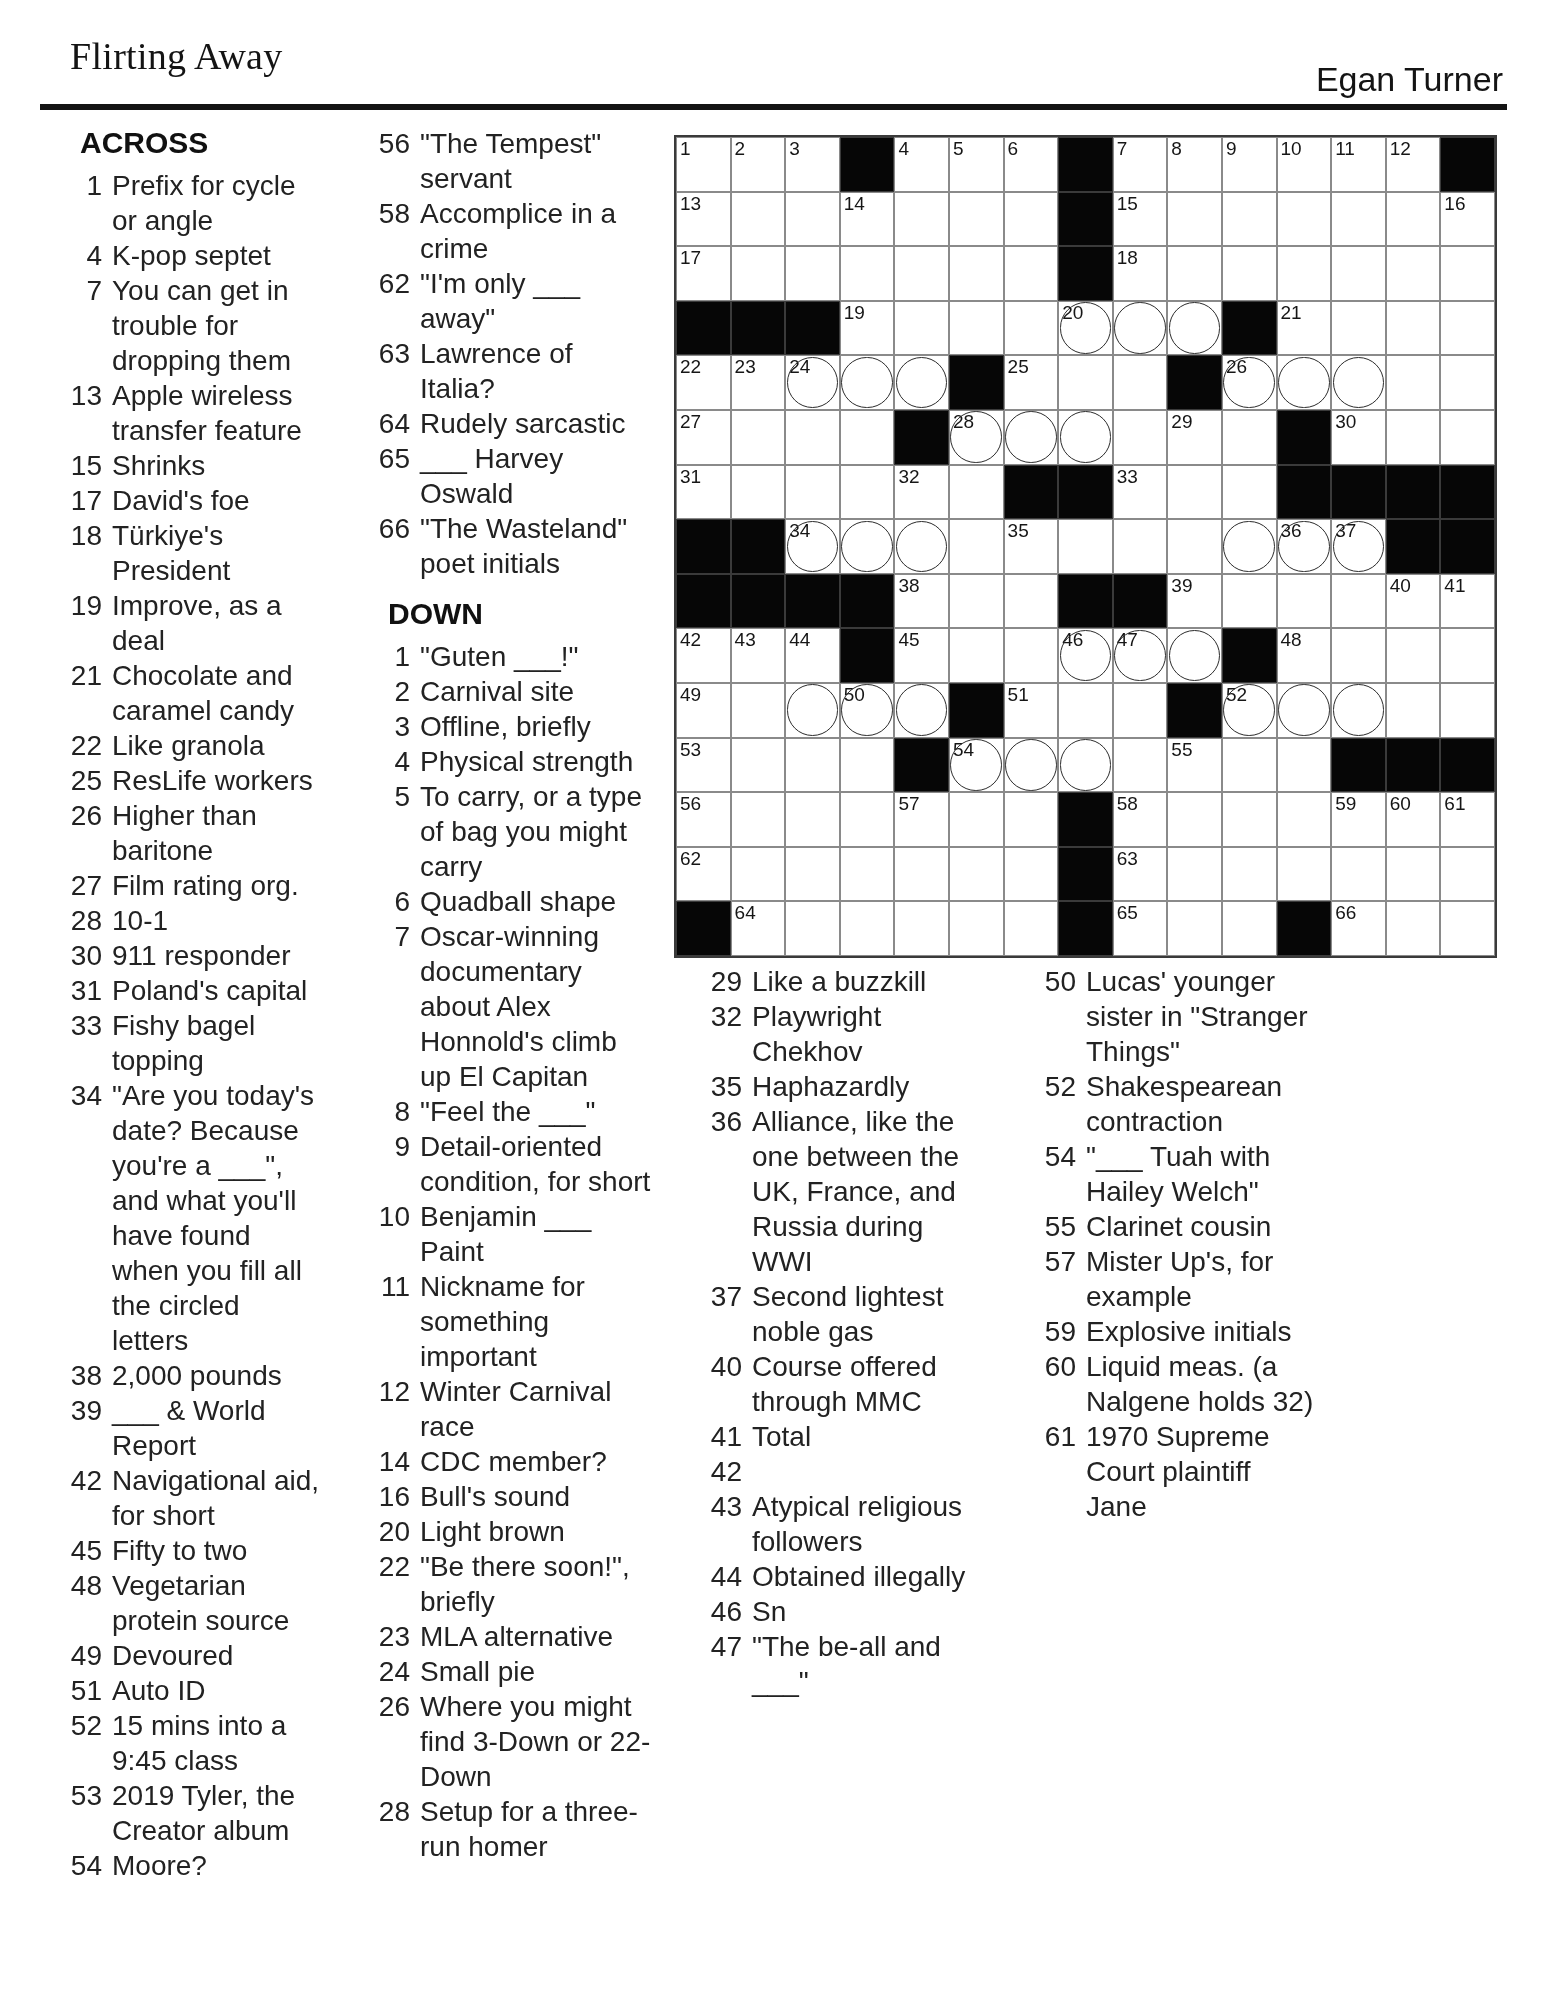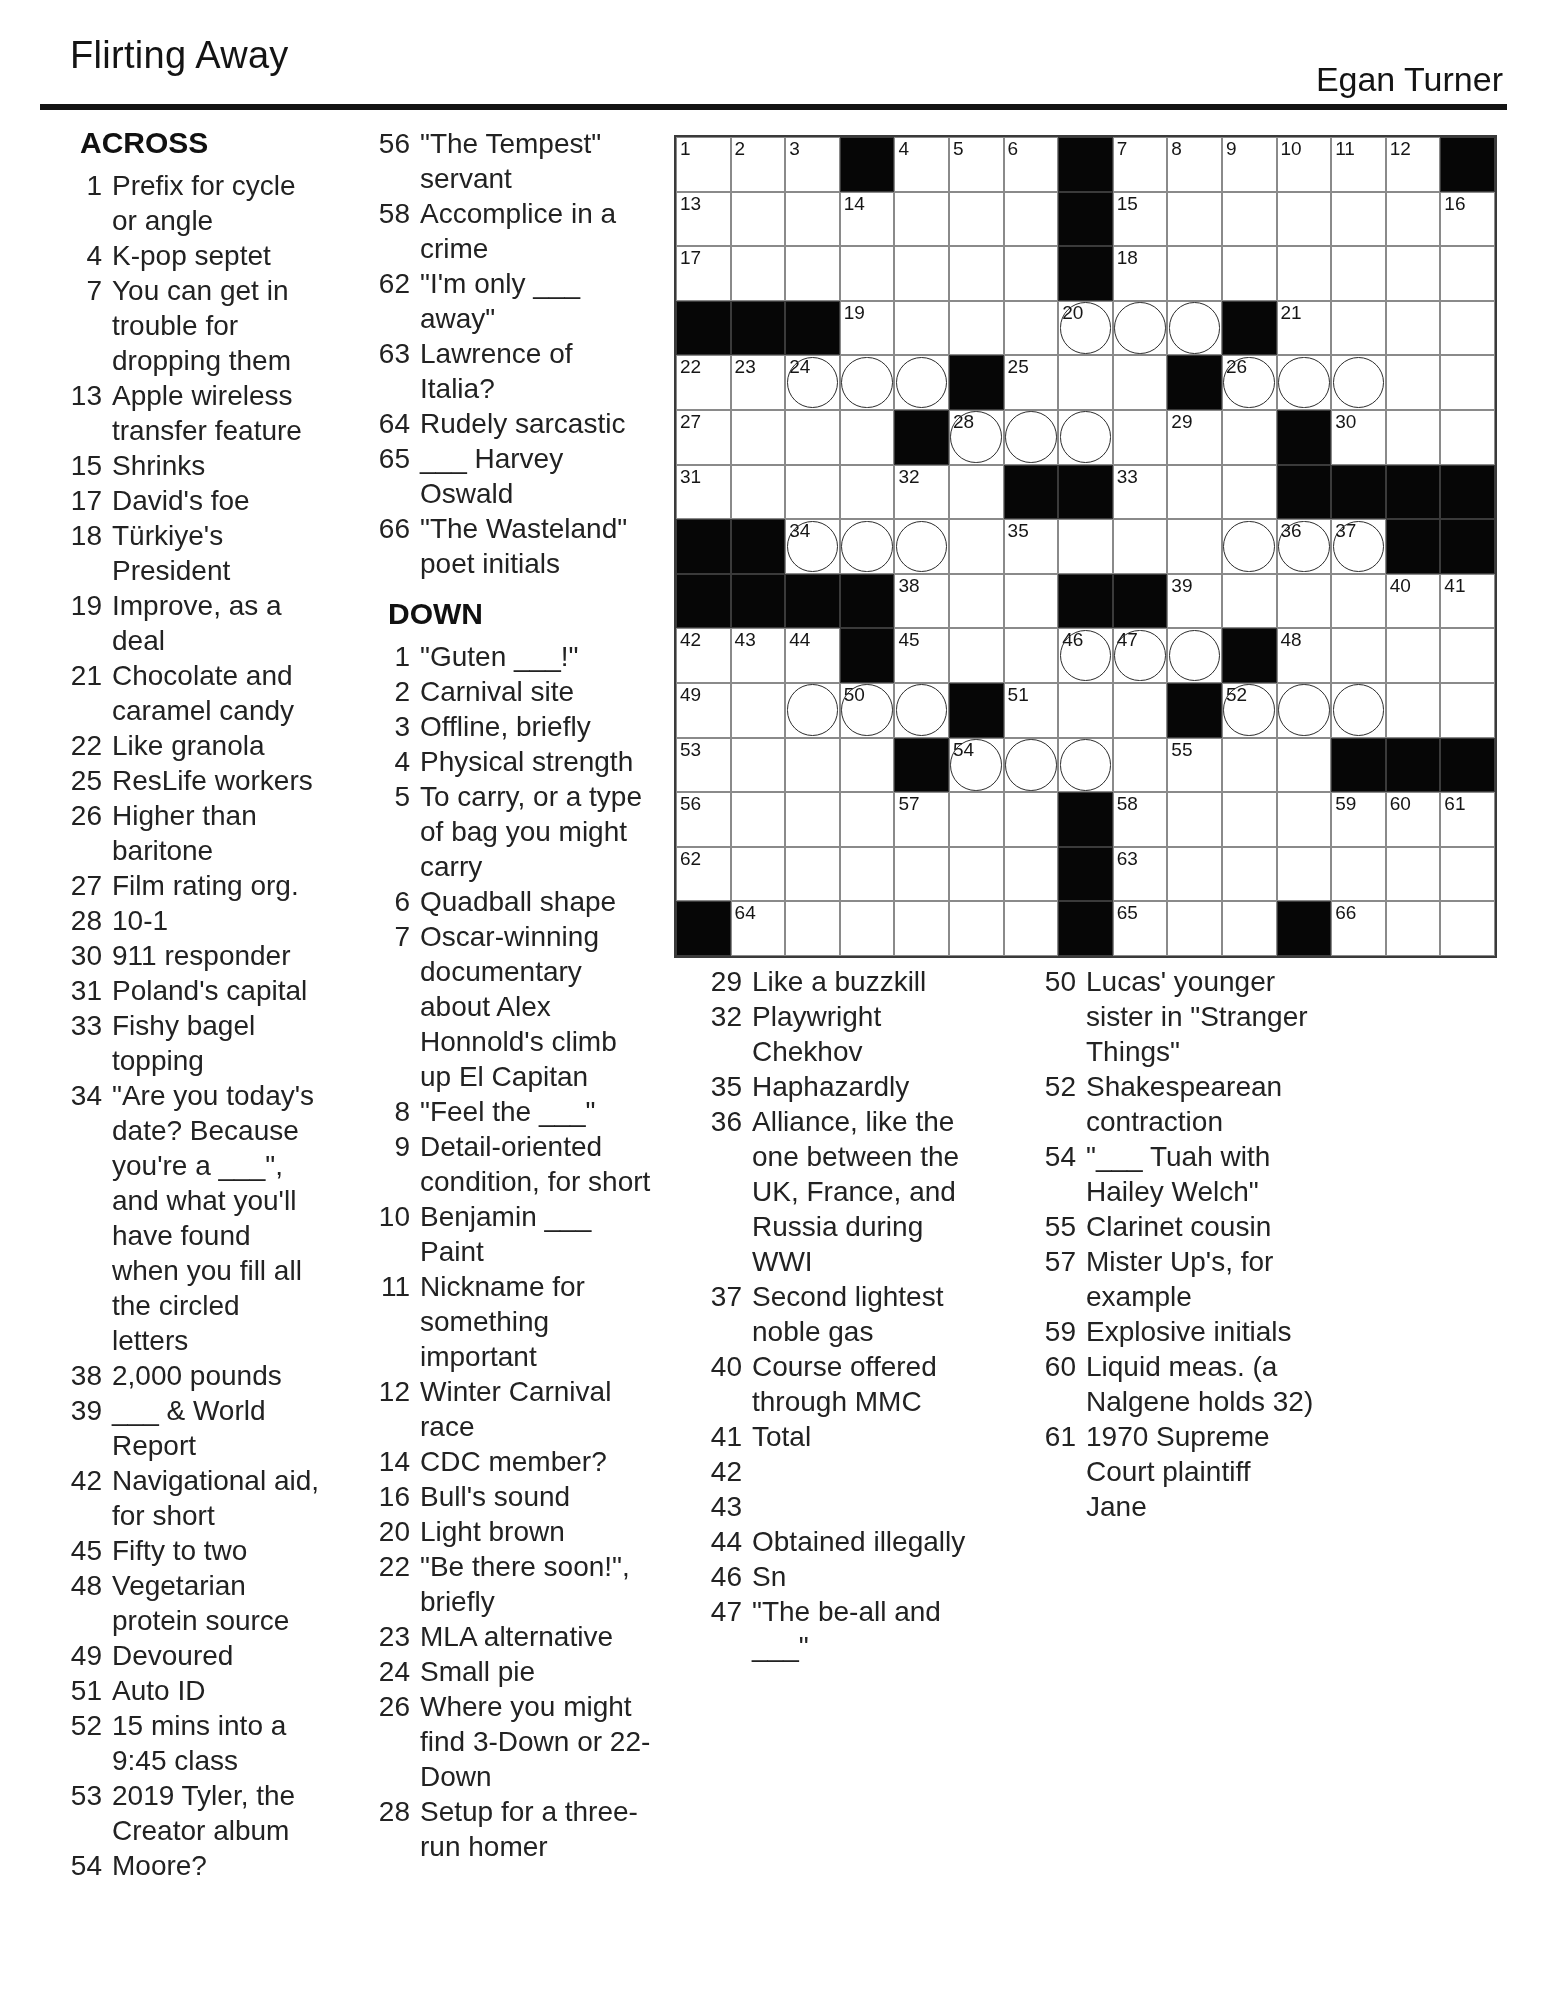--- a/index.html
+++ b/index.html
@@ -1,18 +1,18 @@
 <!DOCTYPE html>
 <html><head>
 <meta charset="utf-8">
 <style>
   html,body{margin:0;padding:0;background:#ffffff;}
   body{width:1545px;height:2000px;position:relative;font-family:"Liberation Sans",sans-serif;color:#1f1f1f;}
   .abs{position:absolute;}
-  .title{left:70px;top:34px;font-size:38px;font-weight:400;color:#141414;letter-spacing:.3px;}
+  .title{left:70px;top:34px;font-size:38px;font-weight:400;color:#141414;letter-spacing:.3px;font-family:Liberation Serif, serif;}
   .byline{top:60px;right:42px;font-size:34px;color:#141414;}
   .rule{left:40px;right:38px;top:104px;height:6px;background:#141414;}
   .heading{font-size:30px;font-weight:700;color:#111;margin:0 0 8px 24px;}
   .clue{display:flex;font-size:28px;line-height:35px;color:#222;}
   .cnum{flex:0 0 46px;text-align:right;padding-right:10px;}
   .ctext{display:block;}
   #col1{left:56px;top:126px;width:300px;}
   #col1 .ctext{width:210px;}
   #col2{left:364px;top:126px;width:300px;}
   #col2 .ctext{width:232px;}
@@ -704,20 +704,21 @@
       </div>
       <div class="clue">
         <span class="cnum">41</span>
         <span class="ctext">Total</span>
       </div>
       <div class="clue">
         <span class="cnum">42</span>
       </div>
       <div class="clue">
         <span class="cnum">43</span>
+        <span class="ctext">Atypical religious followers</span>
       </div>
       <div class="clue">
         <span class="cnum">44</span>
         <span class="ctext">Obtained illegally</span>
       </div>
       <div class="clue">
         <span class="cnum">46</span>
         <span class="ctext">Sn</span>
       </div>
       <div class="clue">

